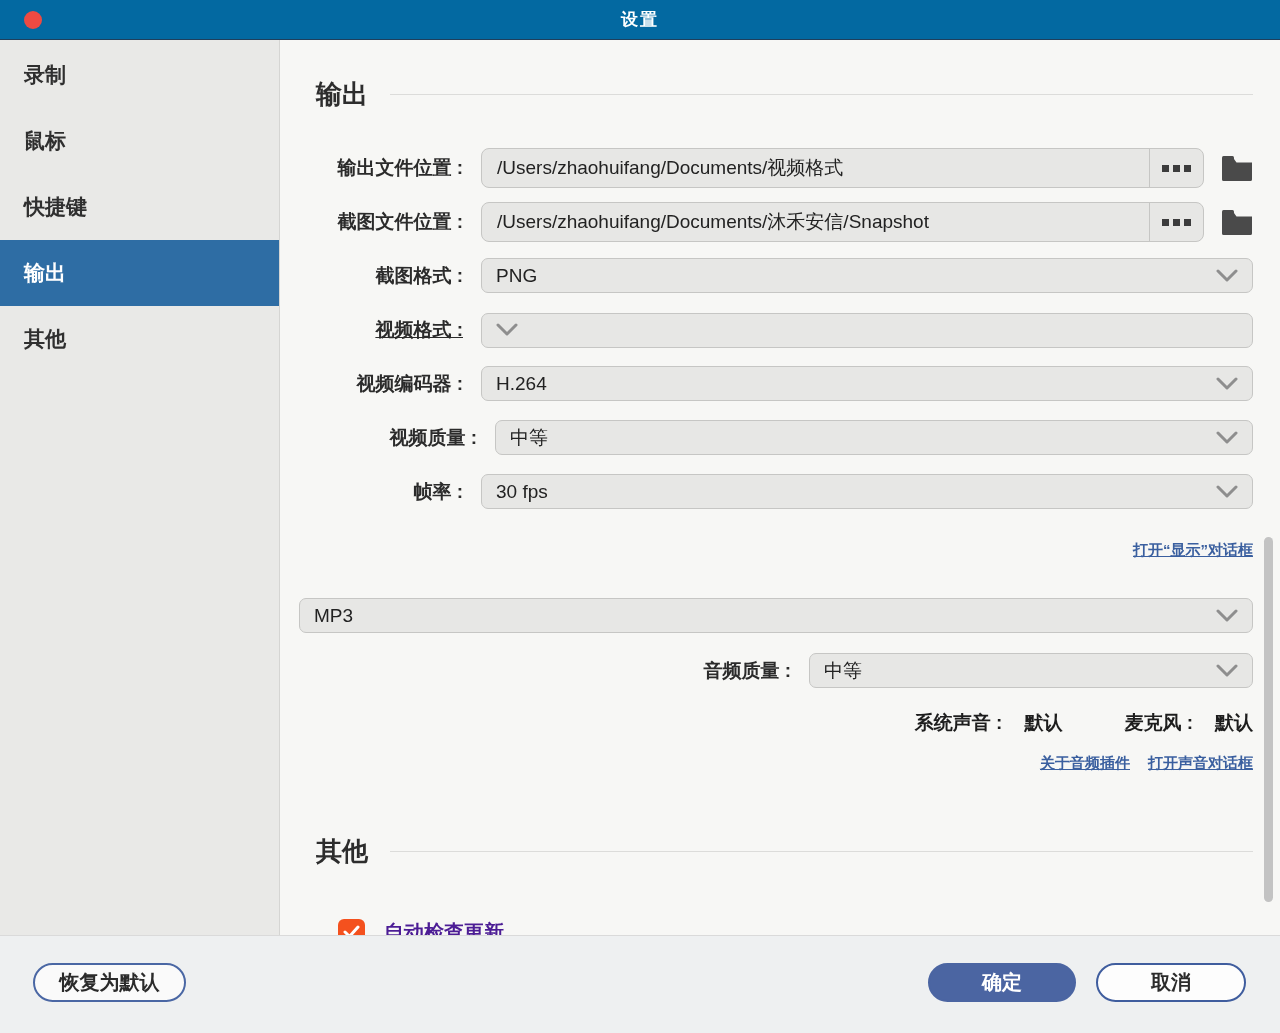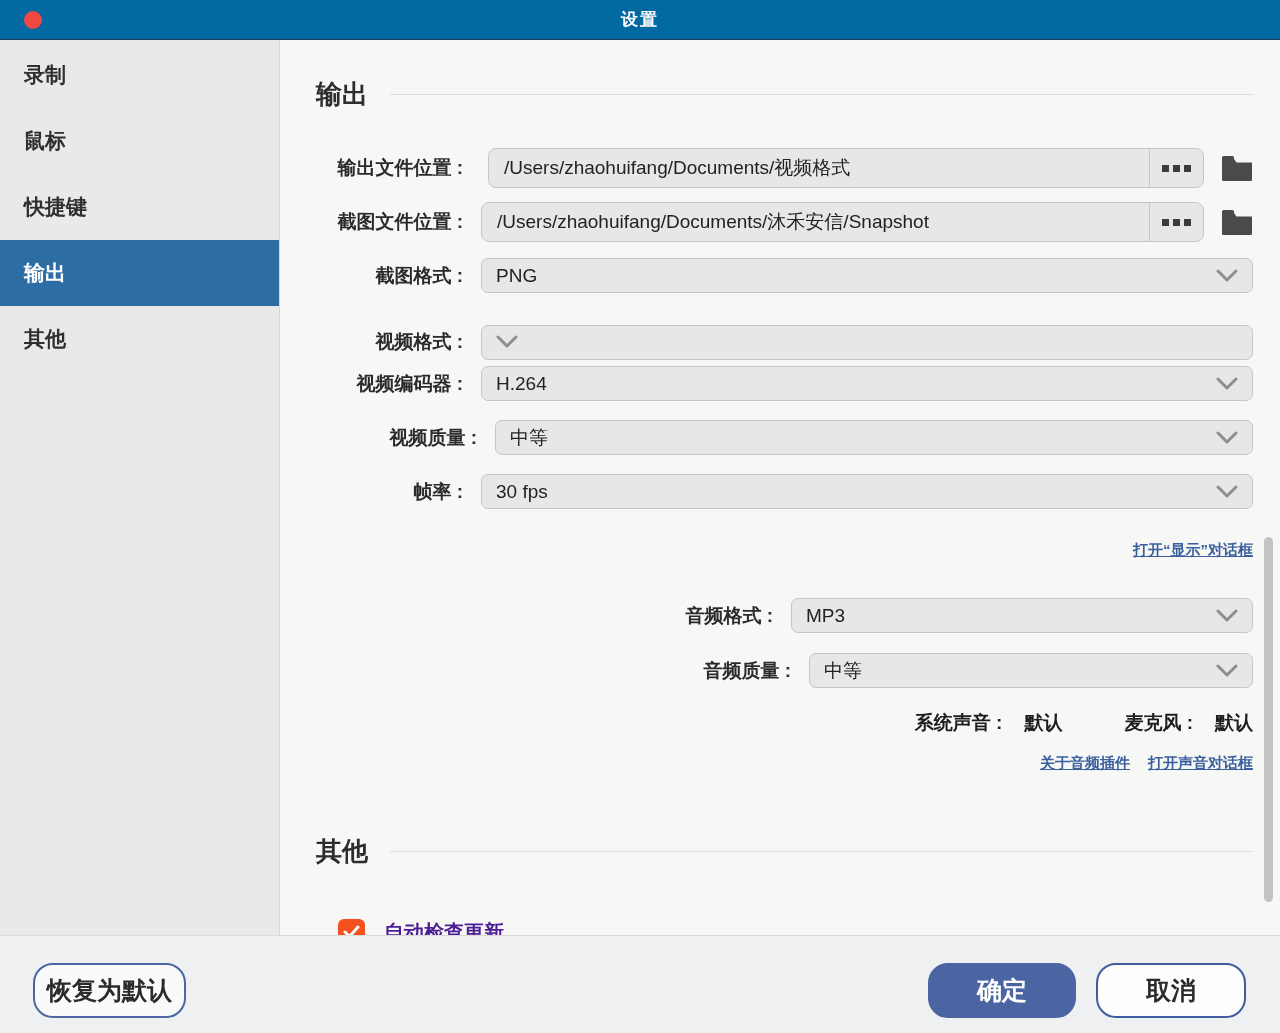--- a/index.html
+++ b/index.html
@@ -111,24 +111,24 @@
     position:absolute; right:7px; top:497px; width:9px; height:365px;
     background:#c3c3c3; border-radius:5px;
   }
 
   
   .footer {
     position:absolute; left:0; right:0; bottom:0; height:98px;
     background:#eef0f1; border-top:1px solid #dadada;
   }
   .btn {
-    position:absolute; top:27px; height:55px;
+    position:absolute; top:27px; height:39px;
     border-radius:20px;
     display:flex; align-items:center; justify-content:center;
-    font-size:25px; font-weight:600; cursor:pointer;
+    font-size:20px; font-weight:600; cursor:pointer;
   }
   .btn-restore { left:33px; width:153px; background:#fafafa; border:2px solid #4a67a4; color:#2b2b2b; }
   .btn-ok { right:204px; width:148px; background:#4b65a2; border:2px solid #4b65a2; color:#ffffff; }
   .btn-cancel { right:34px; width:150px; background:#fdfdfd; border:2px solid #3f5d9e; color:#2b2b2b; }
 </style>
 </head>
 <body>
 
 <div class="titlebar">
   <div class="close-btn"></div>
@@ -143,21 +143,21 @@
   <div class="side-item">其他</div>
 </div>
 
 <div class="content">
 
   <div class="row sec-head" style="top:38px; height:32px;">
     <span class="sec-title">输出</span>
     <span class="sec-line"></span>
   </div>
 
-  <div class="row" style="top:108px; height:40px;gap:7px;">
+  <div class="row" style="top:108px; height:40px;">
     <div class="row-label">输出文件位置 :</div>
     <div class="row-control">
       <div class="path-field">
         <span class="path-text">/Users/zhaohuifang/Documents/视频格式</span>
         <span class="more-btn">
             <i></i>
             <i></i>
             <i></i>
           </span>
       </div>
@@ -191,21 +191,21 @@
     <div class="row-control">
       <div class="dropdown">
         <span class="dd-value">PNG</span>
         <svg class="dd-chevron" viewBox="0 0 22 14">
             <polyline points="2,2 11,11 20,2" fill="none" stroke="#8e8e8e" stroke-width="3" stroke-linecap="round" stroke-linejoin="round"></polyline>
           </svg>
       </div>
     </div>
   </div>
 
-  <div class="row" style="top:276px; height:52px;">
+  <div class="row" style="top:264px; height:52px;text-decoration:underline;">
     <div class="row-label">视频格式 :</div>
     <div class="row-control">
       <div class="dropdown">
         <svg class="dd-chevron" viewBox="0 0 22 14">
             <polyline points="2,2 11,11 20,2" fill="none" stroke="#8e8e8e" stroke-width="3" stroke-linecap="round" stroke-linejoin="round"></polyline>
           </svg>
       </div>
     </div>
   </div>
 
@@ -243,21 +243,20 @@
           </svg>
       </div>
     </div>
   </div>
 
   <div class="row row-right" style="top:497px; height:26px;">
     <span class="link">打开“显示”对话框</span>
   </div>
 
   <div class="row row-audio" style="top:558px; height:35px;">
-    <div class="row-label">音频格式 :</div>
     <div class="row-control">
       <div class="dropdown">
         <span class="dd-value">MP3</span>
         <svg class="dd-chevron" viewBox="0 0 22 14">
             <polyline points="2,2 11,11 20,2" fill="none" stroke="#8e8e8e" stroke-width="3" stroke-linecap="round" stroke-linejoin="round"></polyline>
           </svg>
       </div>
     </div>
   </div>
 

